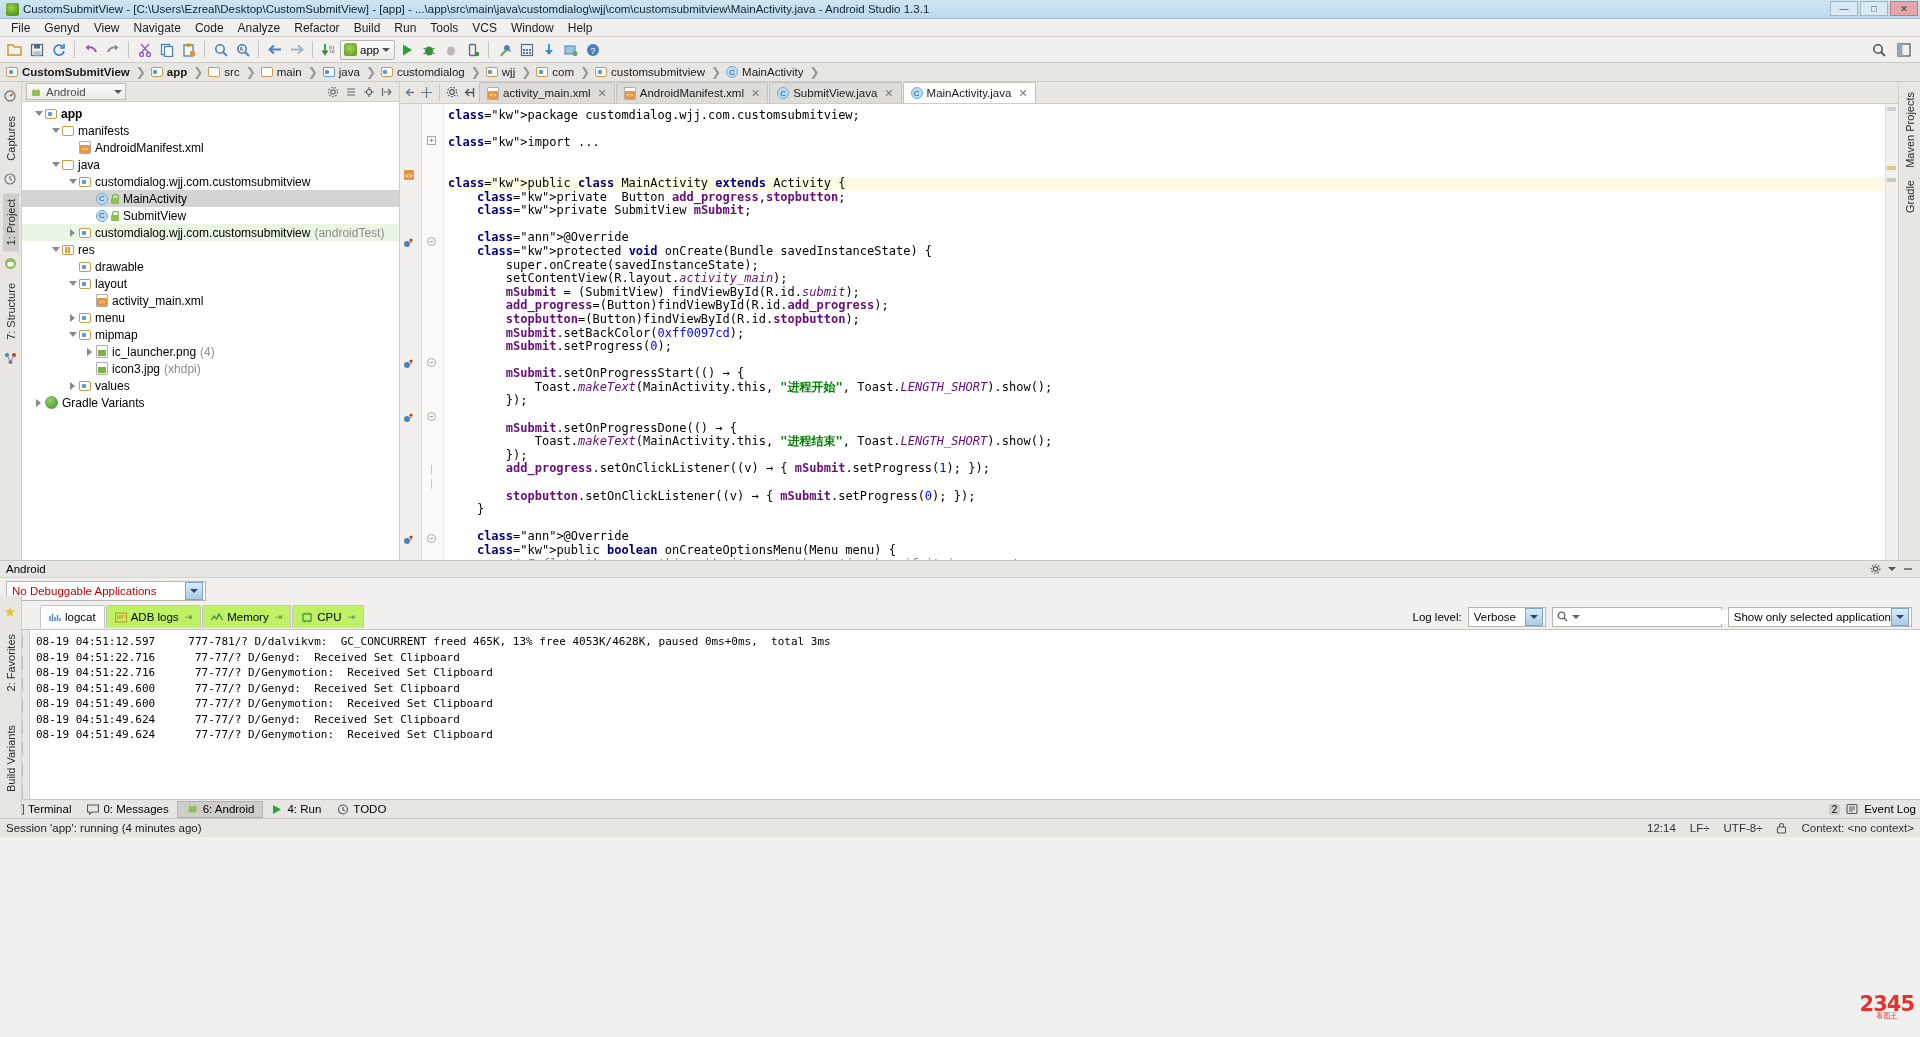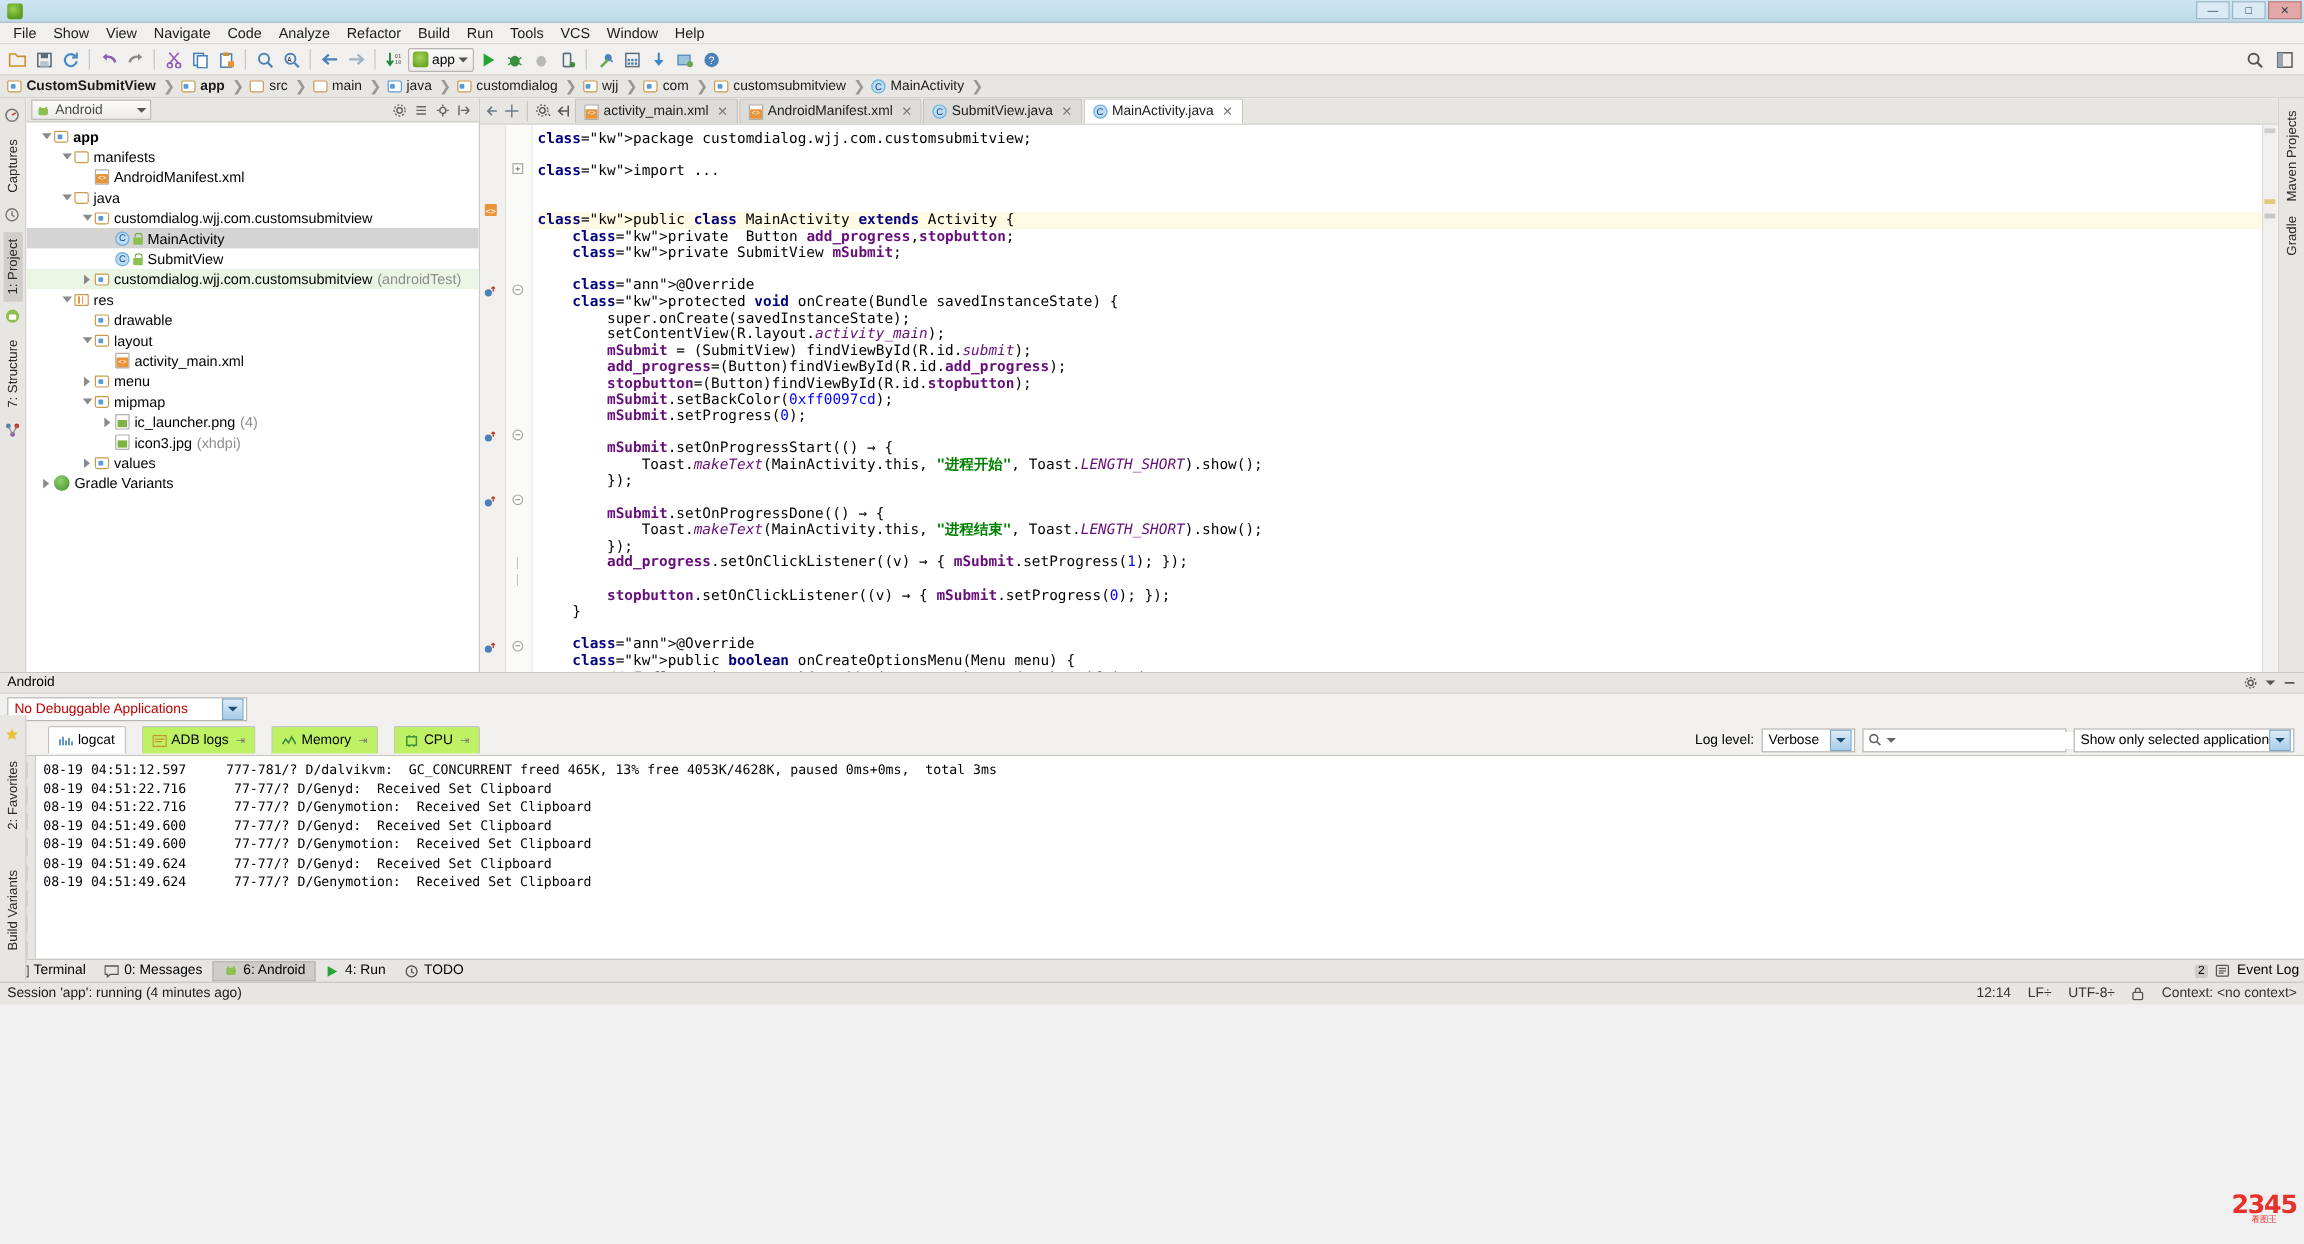--- a/index.html
+++ b/index.html
@@ -201,21 +201,21 @@
   }
   .devsel .grey{ color:#808080; }
   .ddbtn{
     width:18px;height:18px;background:linear-gradient(#dcebf8,#a9cbe8);
     border:1px solid #7aa7c7;display:flex;align-items:center;justify-content:center;margin-left:auto;
   }
   .appsel{
     display:flex;align-items:center;height:20px;padding:0 2px 0 5px;
     border:1px solid #b7b5b1;background:#fff;min-width:200px;font-size:11.5px;color:#c00000;
   }
-  .logtabs{ height:25px;display:flex;align-items:center;padding-left:40px;gap:12px;background:#f1f0ee;position:relative; }
+  .logtabs{ height:25px;display:flex;align-items:center;padding-left:40px;gap:0;background:#f1f0ee;position:relative; }
   .ltab{
     display:flex;align-items:center;gap:4px;height:23px;padding:0 8px;font-size:11.5px;
     border:1px solid #c6c4c0;border-bottom:none;background:#bef264;margin-right:1px;border-radius:2px 2px 0 0;
   }
   .ltab.active{ background:#fff; }
   .logright{ position:absolute;right:8px;display:flex;align-items:center;gap:6px;font-size:11.5px; }
   .lvlsel{
     display:flex;align-items:center;height:20px;border:1px solid #b7b5b1;background:#fff;
     padding:0 2px 0 5px;min-width:78px;font-size:11.5px;
   }
@@ -256,30 +256,31 @@
   .logo2345 .sub{ display:block;font-size:7px;color:#e8312a;font-weight:normal;letter-spacing:0;text-align:center;margin-top:-2px; }
   svg{ display:block; }
 </style>
 </head>
 <body>
 
 <div class="app">
 
   <div class="titlebar">
     <div class="tb-icon"></div>
+    <div class="tb-text">CustomSubmitView - [C:\Users\Ezreal\Desktop\CustomSubmitView] - [app] - ...\app\src\main\java\customdialog\wjj\com\customsubmitview\MainActivity.java - Android Studio 1.3.1</div>
     <div class="winbtns">
       <div class="winbtn">—</div>
       <div class="winbtn">□</div>
       <div class="winbtn close">✕</div>
     </div>
   </div>
 
   <div class="menubar" id="menubar">
       <div class="mi">File</div>
-      <div class="mi">Show</div>
+      <div class="mi">Genyd</div>
       <div class="mi">View</div>
       <div class="mi">Navigate</div>
       <div class="mi">Code</div>
       <div class="mi">Analyze</div>
       <div class="mi">Refactor</div>
       <div class="mi">Build</div>
       <div class="mi">Run</div>
       <div class="mi">Tools</div>
       <div class="mi">VCS</div>
       <div class="mi">Window</div>

